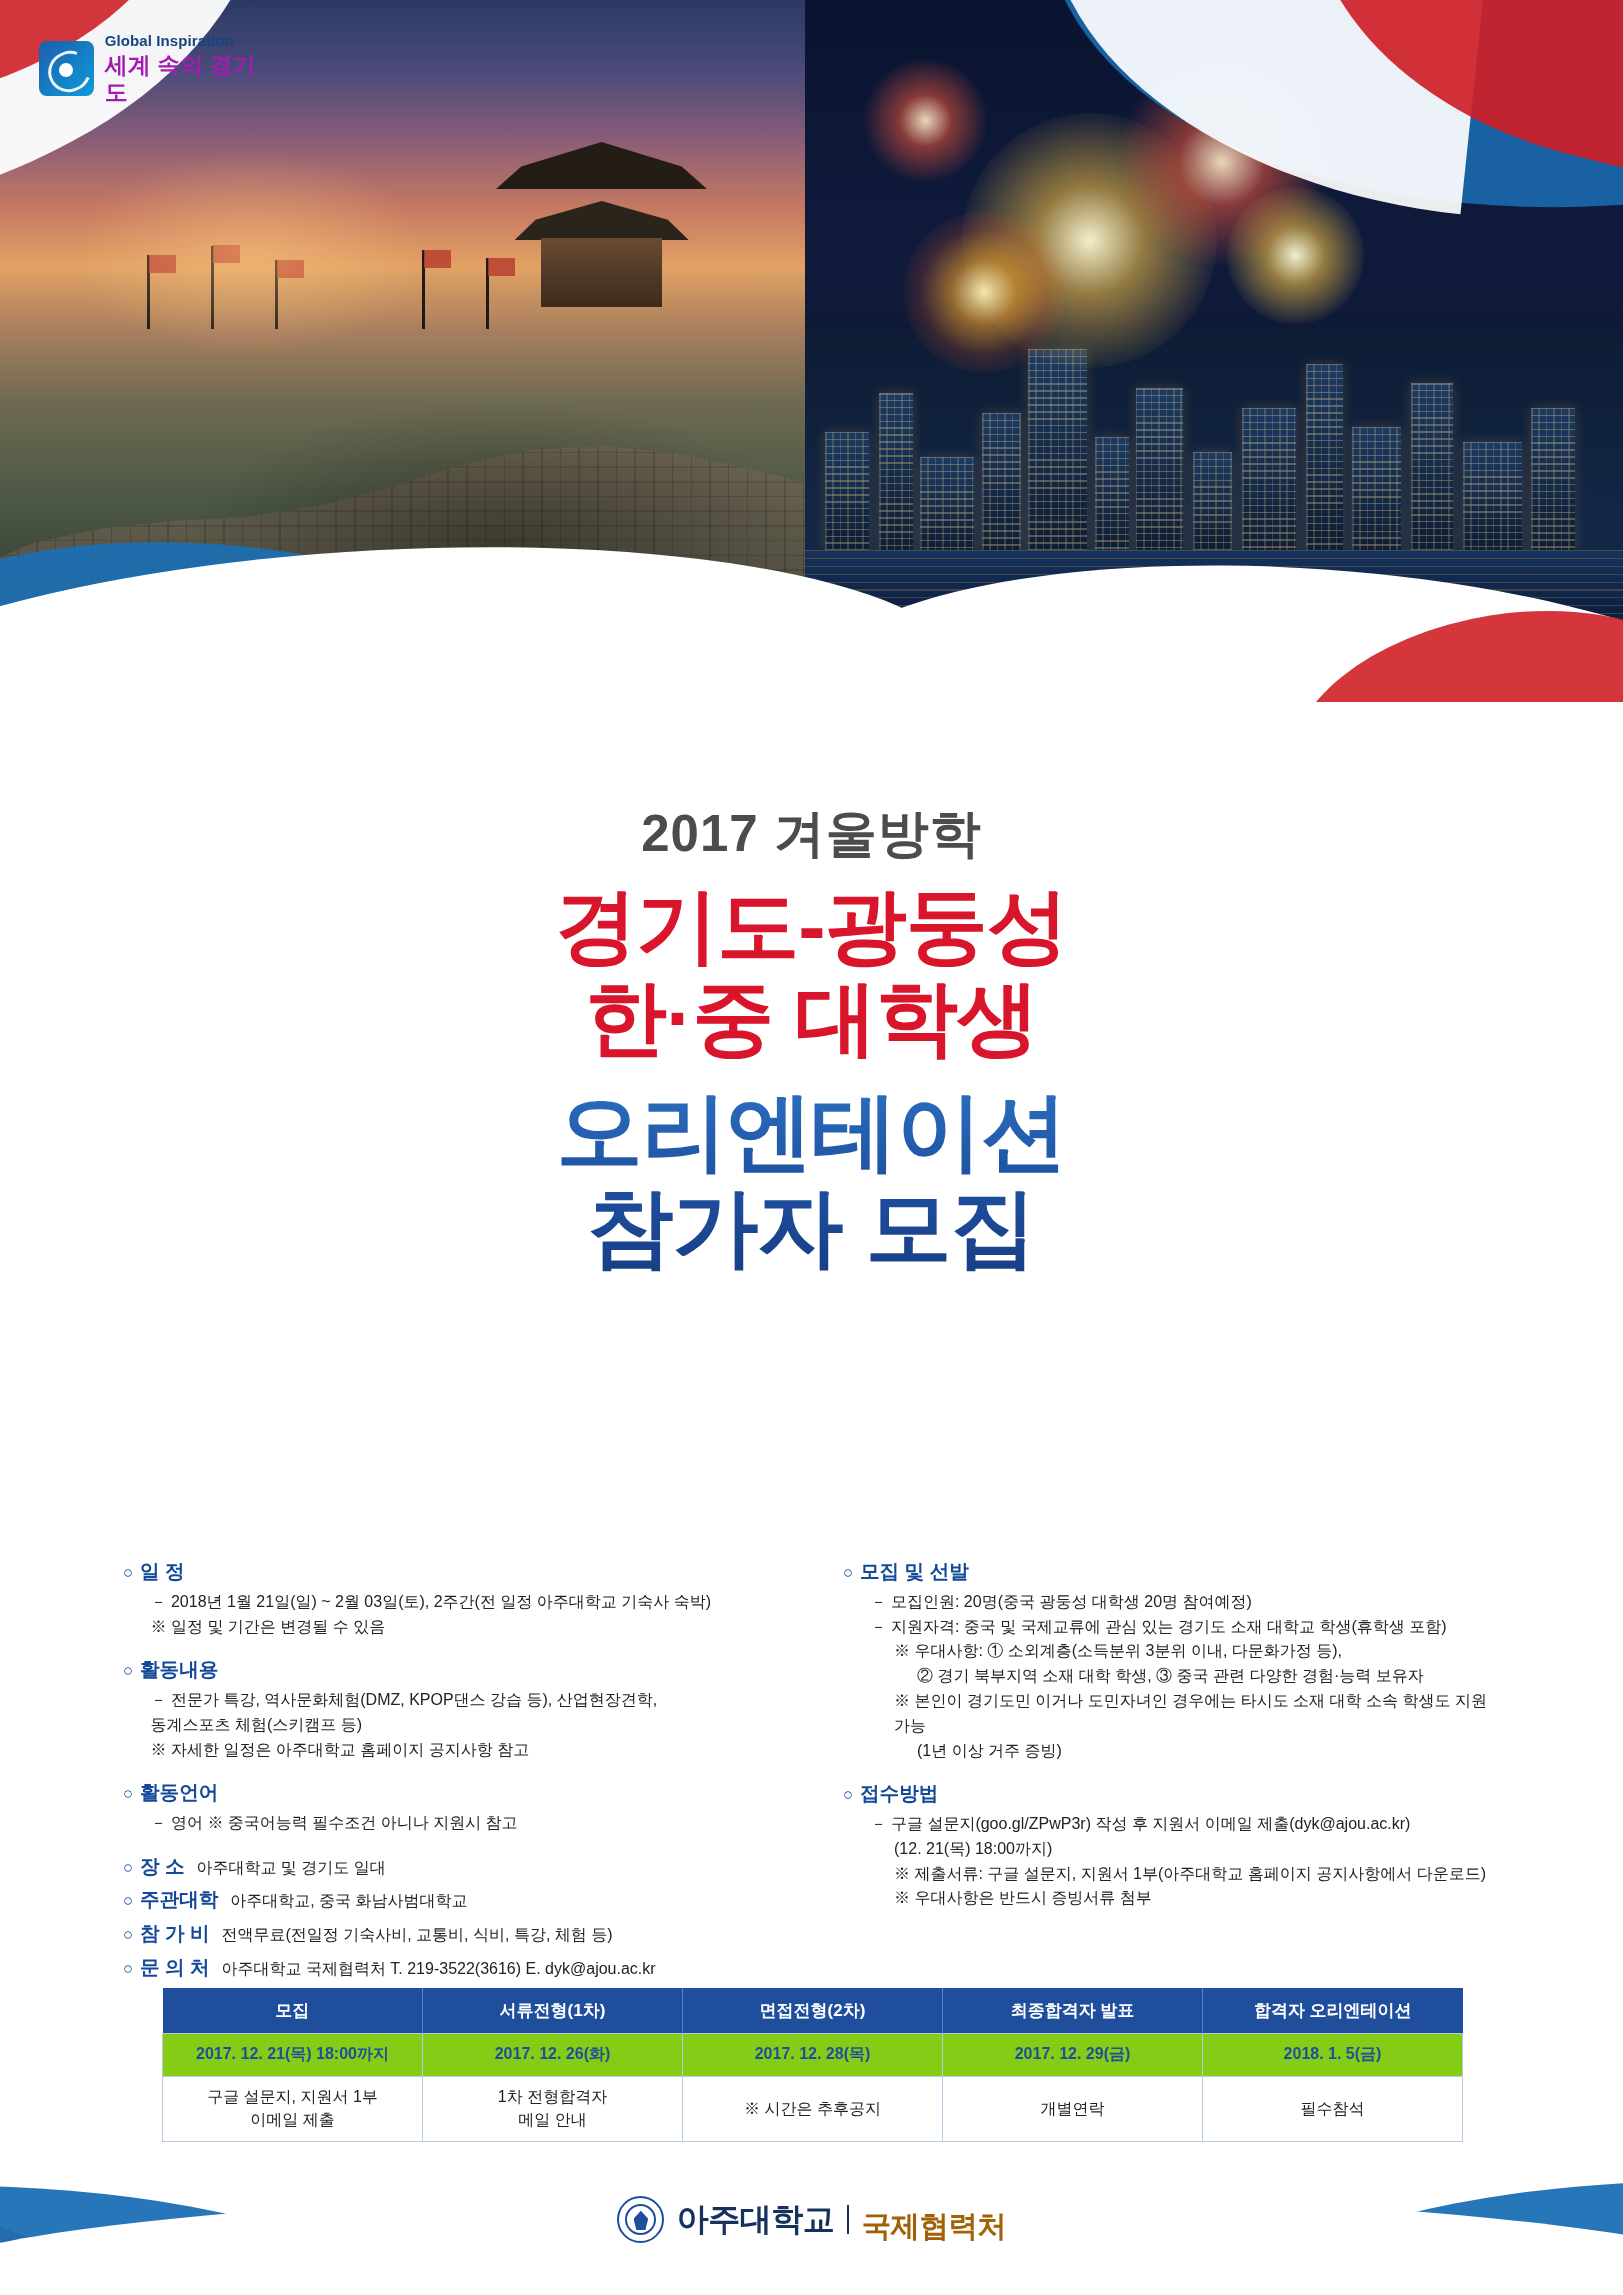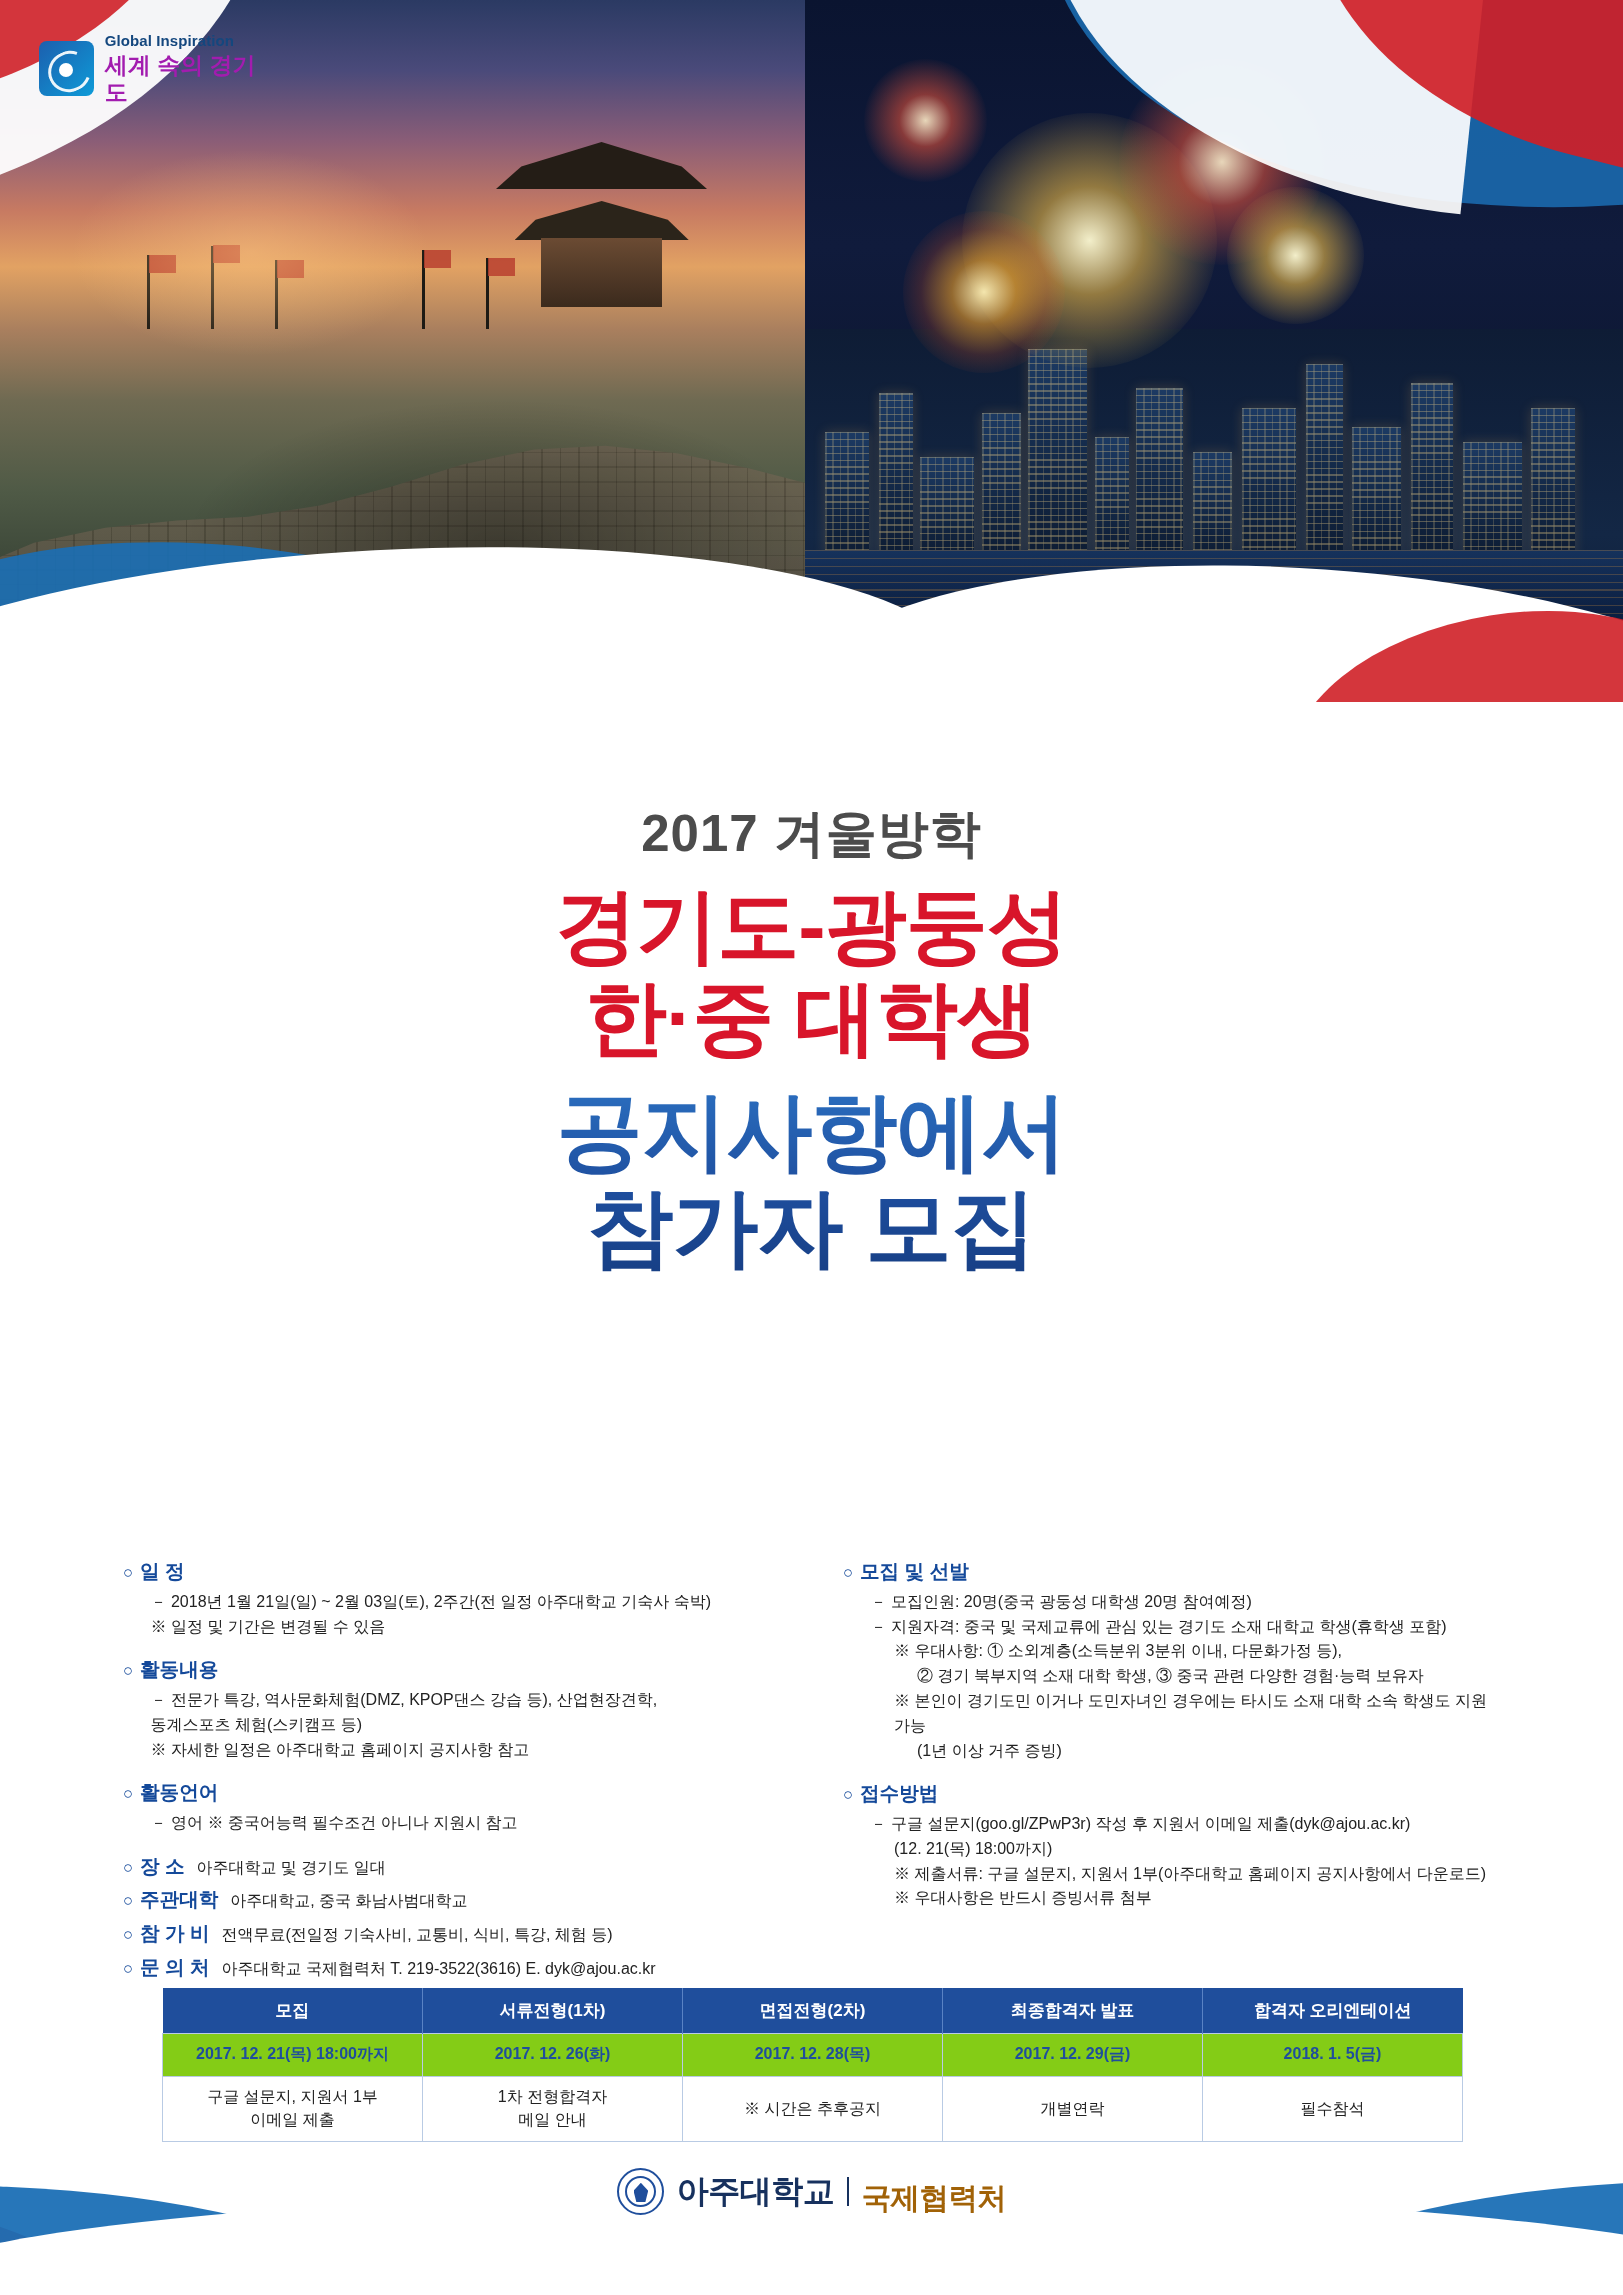--- a/index.html
+++ b/index.html
@@ -317,21 +317,21 @@
   tbody tr.row-date td {
     color: #1f4e9c;
     font-weight: 700;
     background: #84cc16;
   }
   tbody tr.row-note td { background: #ffffff; }
 
   
   .footer {
     position: absolute;
-    bottom: 76px; left: 0; width: 1623px;
+    bottom: 48px; left: 0; width: 1623px;
     display: flex; align-items: center; justify-content: center; gap: 12.8px;
     z-index: 30;
   }
   .aj-mark {
     width: 47px; height: 47px; border-radius: 50%;
     border: 2.9px solid #1f4e9c;
     position: relative;
     background: #ffffff;
   }
   .aj-mark::before {
@@ -430,21 +430,21 @@
     </div>
   </div>
 
   <div class="titles">
     <div class="t-year">2017 겨울방학</div>
     <div class="t-red">
       <div>경기도-광둥성</div>
       <div>한·중 대학생</div>
     </div>
     <div class="t-blue">
-      <div>공지사항에서</div>
+      <div>오리엔테이션</div>
       <div>참가자 모집</div>
     </div>
   </div>
 
   <div class="info">
 
     <div class="col left">
 
       <div class="blk">
         <div class="head">

